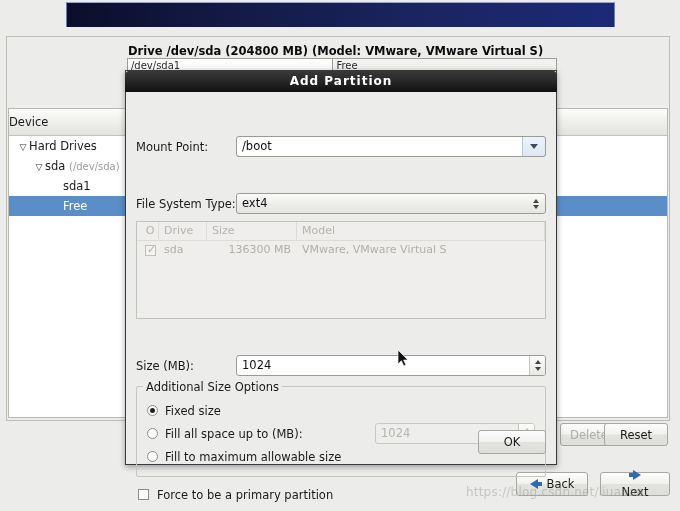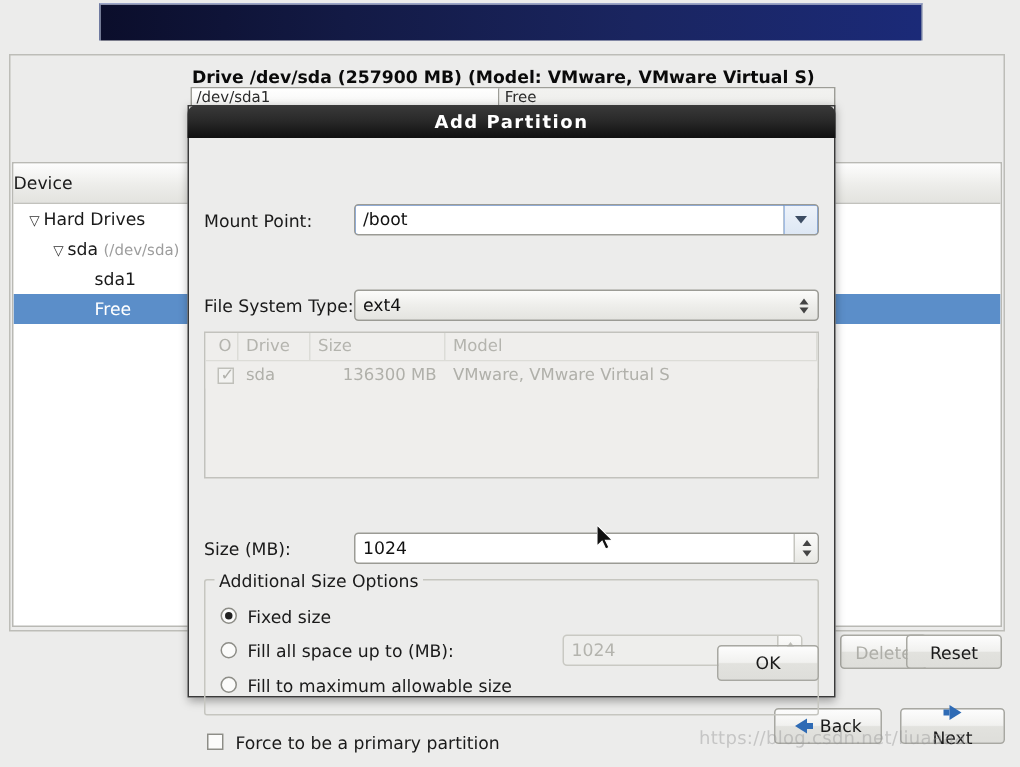--- a/index.html
+++ b/index.html
@@ -436,21 +436,21 @@
 </style>
 </head>
 <body>
 
 <div id="screen">
 
   <div id="banner"></div>
 
   <div id="content-panel"></div>
 
-  <div id="drive-heading">Drive /dev/sda (257900 MB) (Model: VMware, VMware Virtual S)</div>
+  <div id="drive-heading">Drive /dev/sda (204800 MB) (Model: VMware, VMware Virtual S)</div>
 
   <div id="partbar">
     <div class="seg sda1">/dev/sda1</div>
     <div class="seg free">Free</div>
   </div>
 
   <div id="tree-table">
     <div id="tree-head">
       <div class="col device">Device</div>
       <div class="col blank1"></div>

